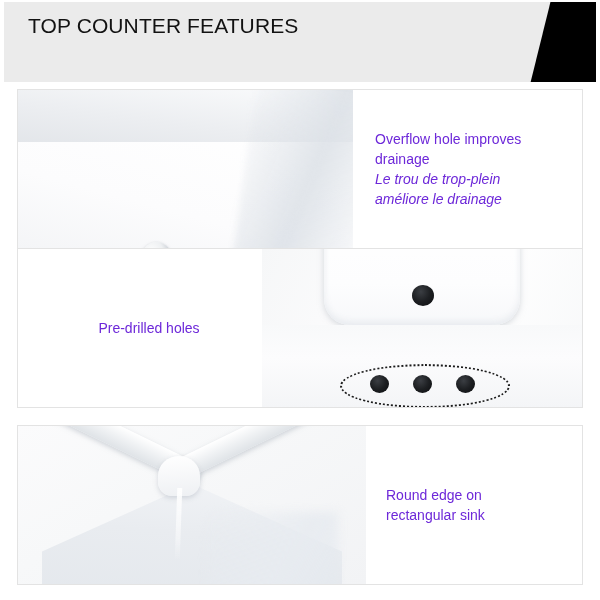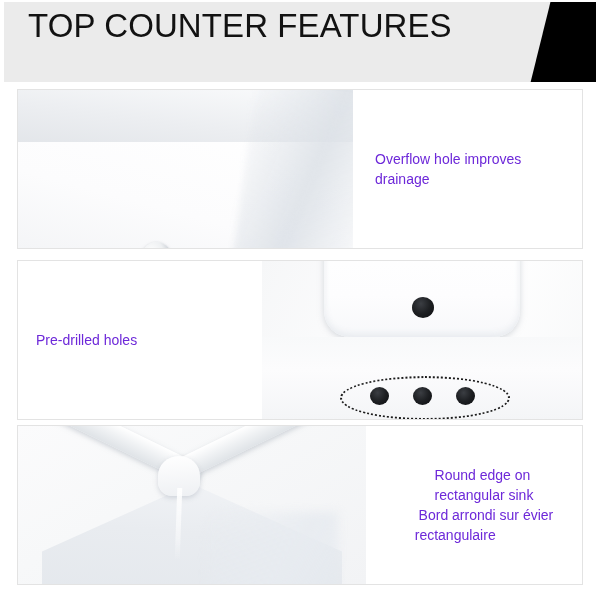--- a/index.html
+++ b/index.html
@@ -32,21 +32,21 @@
     top: 0;
     width: 66px;
     height: 80px;
     background: #000000;
     clip-path: polygon(31% 0%, 100% 0%, 100% 100%, 1% 100%);
   }
   .header-title {
     position: absolute;
     left: 24px;
     top: 6px;
-    font-size: 33px;
+    font-size: 21px;
     line-height: 35px;
     color: #121212;
     letter-spacing: 0.1px;
     white-space: nowrap;
   }
   .header-title.line2 {
     top: 38px;
     font-style: italic;
     letter-spacing: 0.2px;
   }
@@ -57,21 +57,21 @@
     left: 17px;
     width: 566px;
     height: 160px;
     background: #ffffff;
     border: 1px solid #e3e3e3;
     box-sizing: border-box;
     display: flex;
     overflow: hidden;
   }
   #panel-1 { top: 89px; }
-  #panel-2 { top: 260px; }
+  #panel-2 { top: 248px; text-align: center; }
   #panel-3 { top: 425px; }
 
   .panel-photo {
     position: relative;
     height: 100%;
     overflow: hidden;
     background: #ffffff;
     flex: 0 0 auto;
   }
   .panel-text {
@@ -261,20 +261,22 @@
       <div class="p1-bg"></div>
       <div class="p1-rimband"></div>
       <div class="p1-rimedge"></div>
       <div class="p1-basin"></div>
       <div class="p1-sheen"></div>
       <div class="p1-hole"></div>
     </div>
     <div class="panel-text" style="padding-left:22px;">
       <div class="caption">Overflow hole improves
 drainage</div>
+      <div class="caption fr">Le trou de trop-plein
+améliore le drainage</div>
     </div>
   </div>
 
   <div class="panel" id="panel-2">
     <div class="panel-text" style="padding-left:18px;">
       <div class="caption">Pre-drilled holes</div>
     </div>
     <div class="panel-photo p2-photo">
       <div class="p2-bg"></div>
       <div class="p2-basin"></div>
@@ -290,21 +292,19 @@
   <div class="panel" id="panel-3">
     <div class="panel-photo p3-photo">
       <div class="p3-bg"></div>
       <div class="p3-inner"></div>
       <div class="p3-gloss"></div>
       <div class="p3-rim-l"></div>
       <div class="p3-rim-r"></div>
       <div class="p3-corner"></div>
       <div class="p3-crease"></div>
     </div>
-    <div class="panel-text" style="padding-left:20px;align-items:center;">
+    <div class="panel-text" style="padding-left:20px;">
       <div class="caption">Round edge on
 rectangular sink</div>
-      <div class="caption"> Bord arrondi sur évier
-rectangulaire</div>
     </div>
   </div>
 
 </div>
 
 </body></html>

